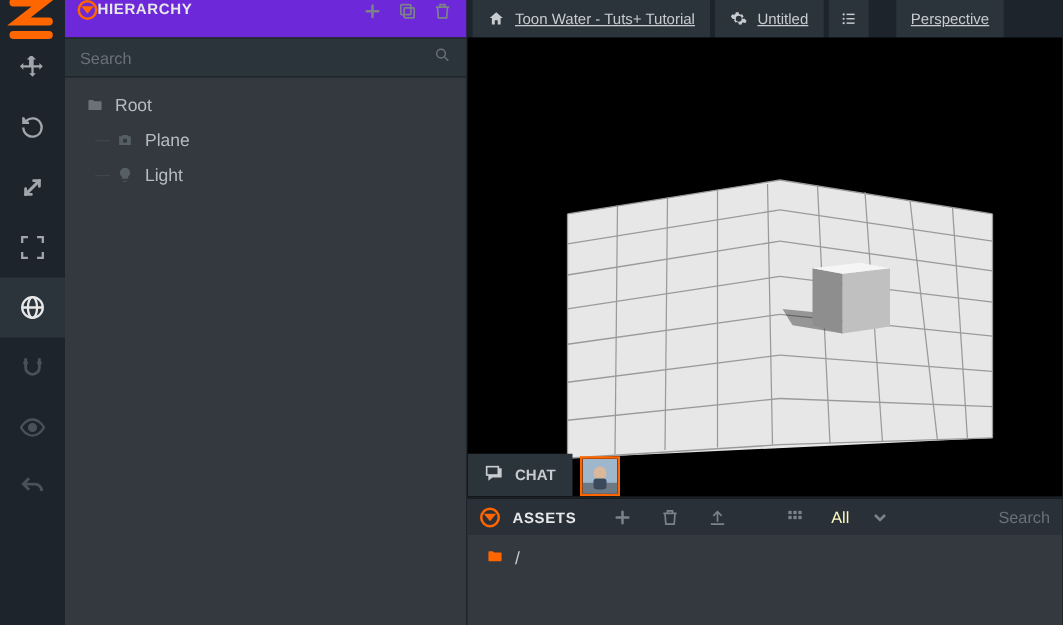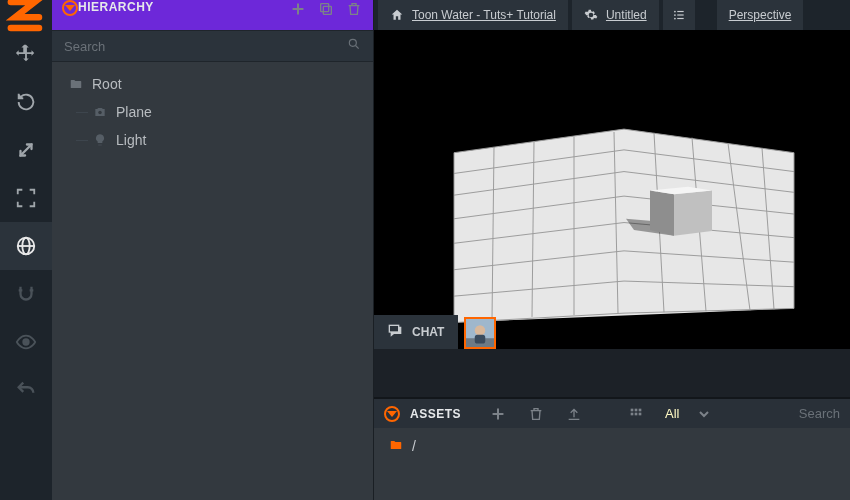--- a/index.html
+++ b/index.html
@@ -46,21 +46,21 @@
 
   .viewport { flex: 1; background: #000; position: relative; overflow: hidden; }
   .viewport svg.scene { position: absolute; inset: 0; width: 100%; height: 100%; }
 
   .chat-row { position: absolute; left: 0; bottom: 0; height: 34px; display: flex; align-items: flex-end; }
   .chat-btn { height: 34px; background: #2b333b; display: flex; align-items: center; gap: 8px; padding: 0 14px; font-size: 12px; font-weight: 700; color: #c8ccd0; cursor: pointer; }
   .avatar { width: 32px; height: 32px; border: 2px solid #ff6600; margin-left: 6px; overflow: hidden; }
   .avatar svg { width: 100%; height: 100%; display: block; }
 
   
-  .assets { background: #33393f; border-top: 1px solid #12161a; display: flex; flex-direction: column; margin-top: 48px; }
+  .assets { background: #33393f; border-top: 1px solid #12161a; display: flex; flex-direction: column; }
   .assets-hdr { height: 30px; background: #293038; display: flex; align-items: center; padding: 0 10px; gap: 10px; border-top: 1px solid #12161a; }
   .assets-hdr .panel-title { flex: 0 0 auto; margin-right: 8px; }
   .assets-hdr .spacer { flex: 0 0 14px; }
   .assets-hdr .sel { color: #fef9c3; font-size: 13px; margin: 0 10px; }
   .assets-body { height: 72px; padding: 10px 14px; display: flex; align-items: flex-start; gap: 8px; color: #c8ccd0; font-size: 14px; }
   .folder-ic { color: #ff6600; }
 </style>
 </head>
 <body>
 

